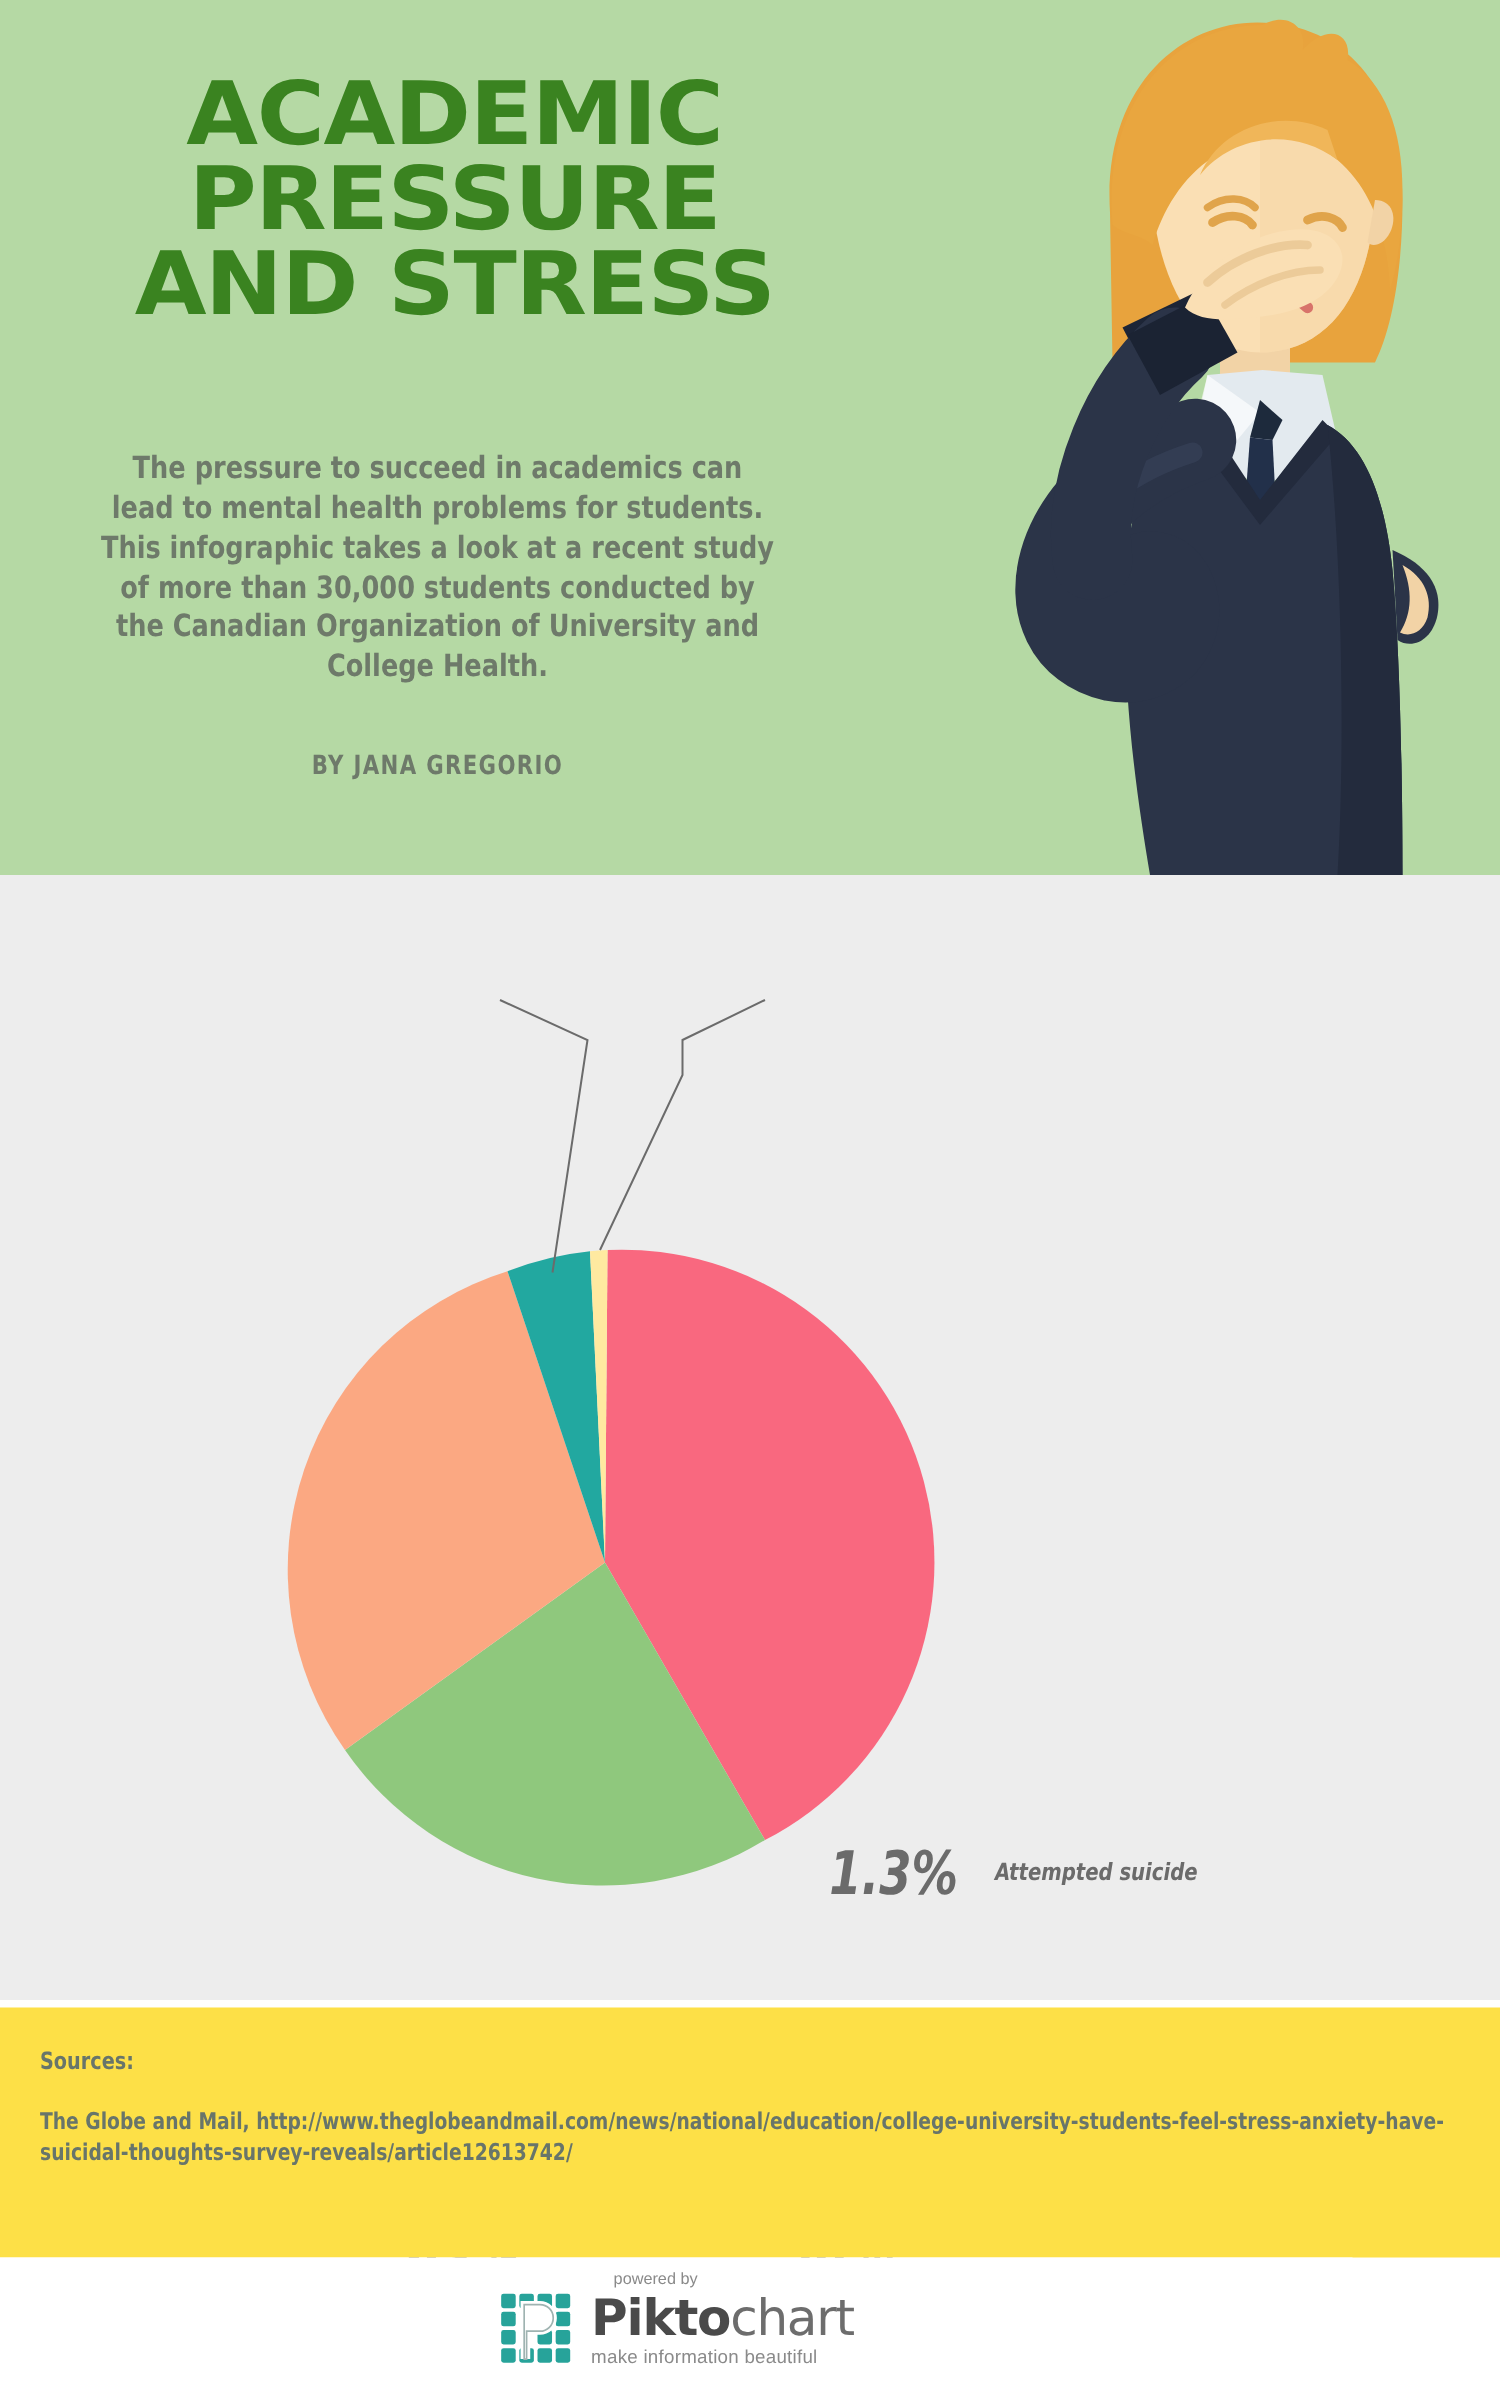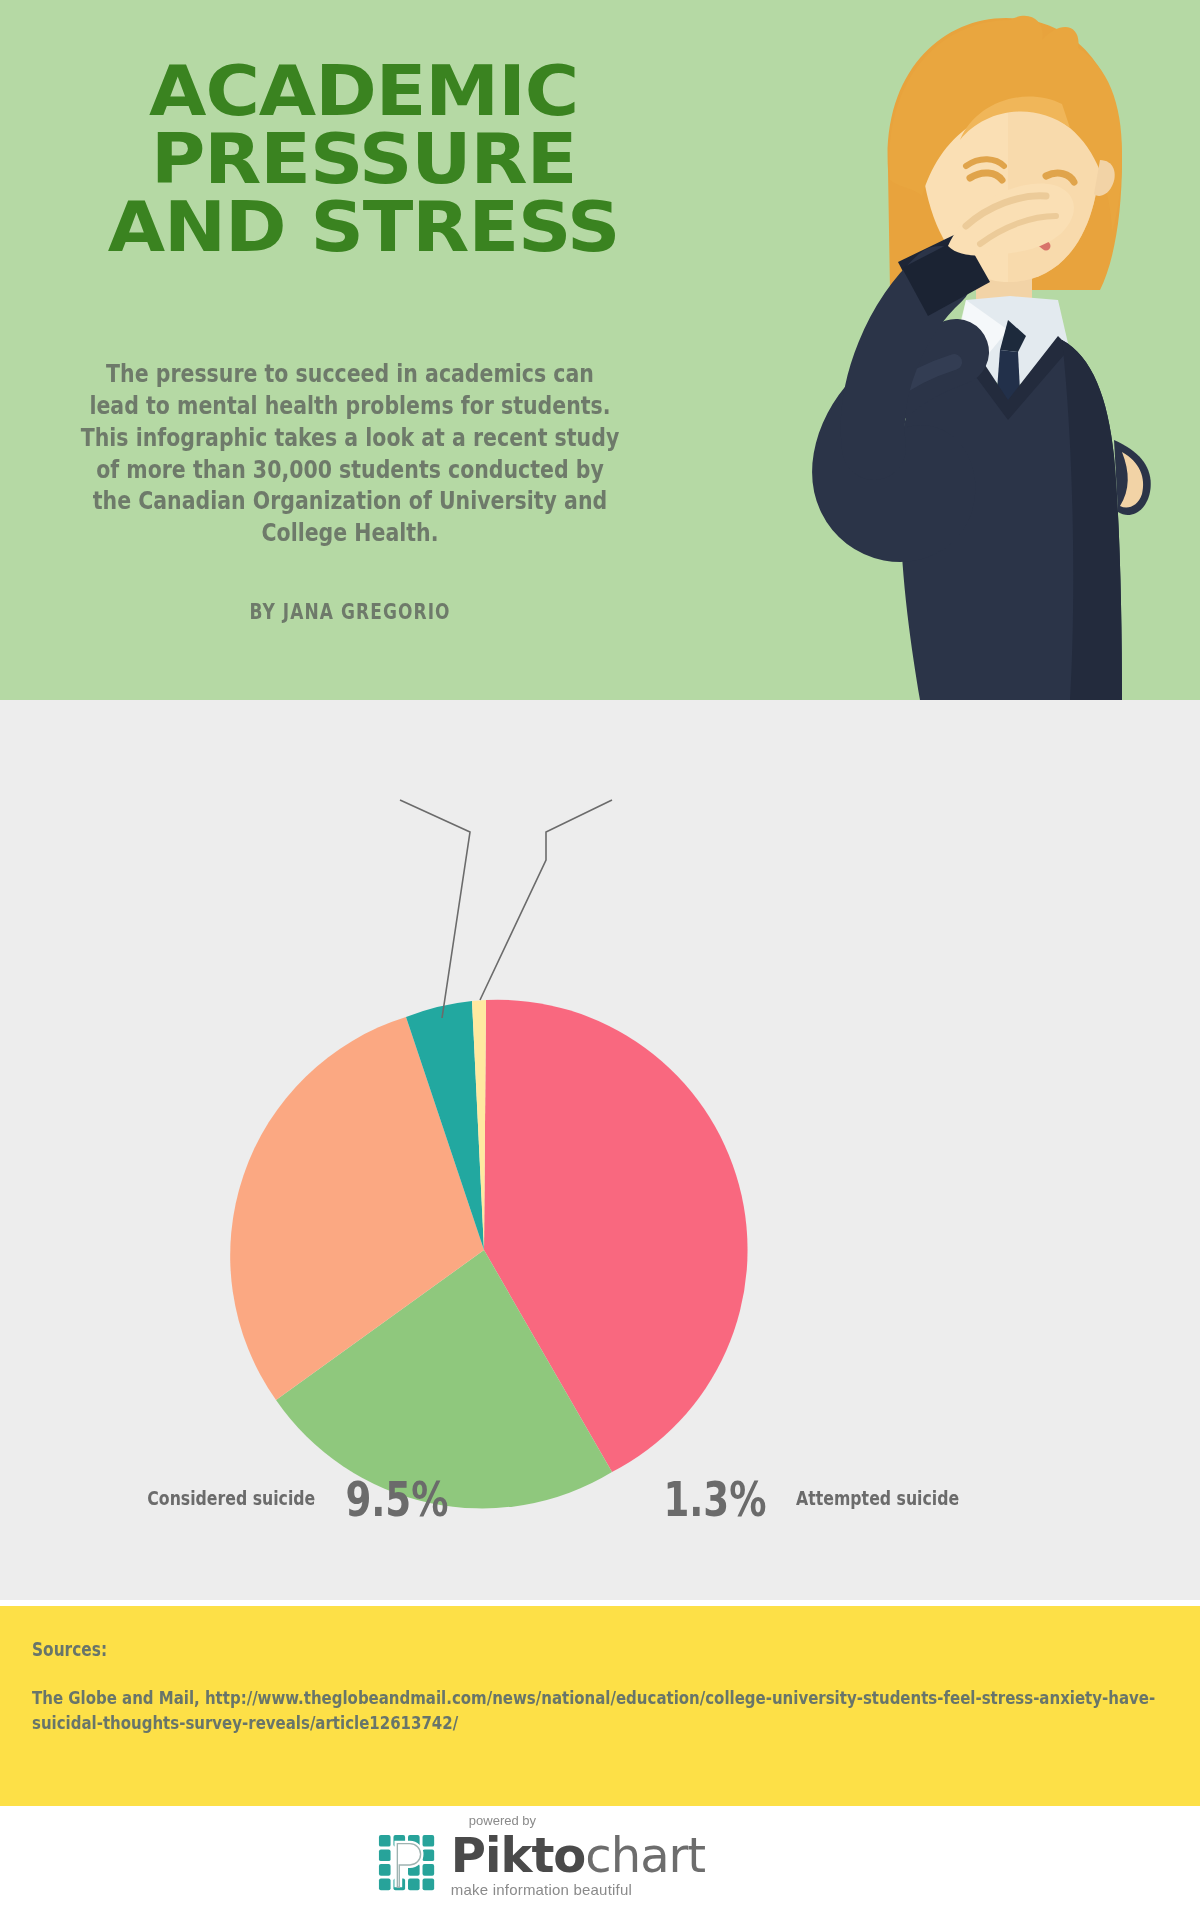--- a/index.html
+++ b/index.html
@@ -63,21 +63,21 @@
     font-size:19px; font-weight:bold; line-height:1.12;
     transform:scaleX(0.92);
   }
   .callout .cpct {
     font-family:"DejaVu Sans Condensed","Liberation Sans", sans-serif;
     font-size:48px; font-weight:bold; line-height:1;
     transform:scaleX(0.86);
   }
   #callout-considered { left:140px; top:775px; }
   #callout-considered .ctxt { text-align:right; }
-  #callout-attempted { left:655px; top:775px; }
+  #callout-attempted { left:655px; top:775px;font-style:italic; }
   #callout-attempted .ctxt { text-align:left; }
 
   .slice-label {
     position:absolute; text-align:center; color:#6b6b6b;
     font-family:"DejaVu Sans Condensed","Liberation Sans", sans-serif;
   }
   .slice-label .pct { font-size:48px; font-weight:bold; line-height:1.05; transform:scaleX(0.88); display:block; }
   .slice-label .nm  { font-size:21px; font-weight:bold; line-height:1.15; transform:scaleX(0.92); display:block; }
   #label-overwhelmed { left:560px; top:1075px; width:220px; }
   #label-lonely      { left:270px; top:1080px; width:200px; }
@@ -102,21 +102,21 @@
     background:#ffffff;
     display:flex; align-items:center; justify-content:center;
   }
   .pikto { display:flex; align-items:center; gap:12px; position:relative; top:4px; }
   .pikto-mark { width:62px; height:62px; }
   .pikto-text { display:flex; flex-direction:column; line-height:1; }
   .powered {
     position:absolute; left:92px; top:-17px;
     font-size:13px; color:#8a8a8a; font-family:"Liberation Sans", sans-serif;
   }
-  .wordmark { font-size:48px; font-weight:bold; letter-spacing:-1px; color:#4a4a4a;
+  .wordmark { font-size:40px; font-weight:bold; letter-spacing:-1px; color:#4a4a4a;
               font-family:"DejaVu Sans","Liberation Sans", sans-serif; }
   .wordmark .lite { font-weight:normal; color:#6d6d6d; }
   .tagline { font-size:15px; color:#8a8a8a; margin-top:3px; letter-spacing:0.2px;
              font-family:"Liberation Sans", sans-serif; }
 </style>
 </head>
 <body>
 
 <div class="header">
 
@@ -199,24 +199,20 @@
 
       <path fill="#ffe9a0" d="M484 550 L472 301 A250 250 0 0 1 486 300 Z"></path>
     </g>
 
     <g stroke="#6b6b6b" stroke-width="1.6" fill="none">
       <path d="M400 100 L470 132 L442 318"></path>
       <path d="M612 100 L546 132 L546 160 L480 300"></path>
     </g>
   </svg>
 
-  <div class="callout" id="callout-considered">
-    <div class="ctxt">Considered suicide</div>
-    <div class="cpct">9.5%</div>
-  </div>
 
   <div class="callout" id="callout-attempted">
     <div class="cpct">1.3%</div>
     <div class="ctxt">Attempted suicide</div>
   </div>
 
   <div class="slice-label" id="label-overwhelmed">
     <span class="pct">90%</span>
     <span class="nm">Feeling overwhelmed</span>
   </div>

